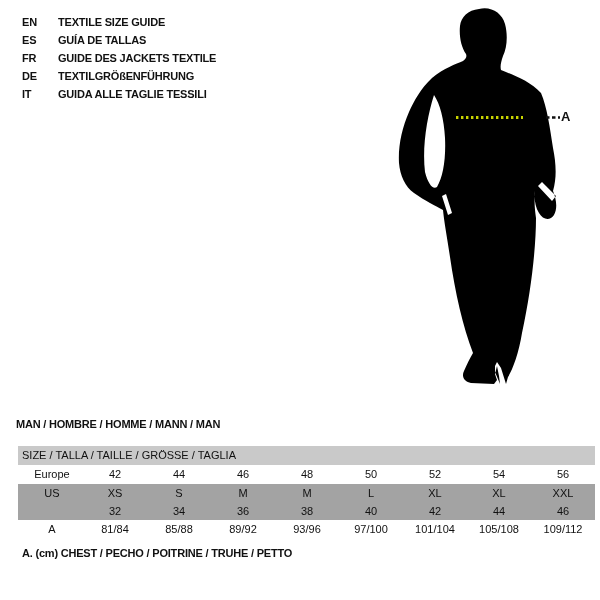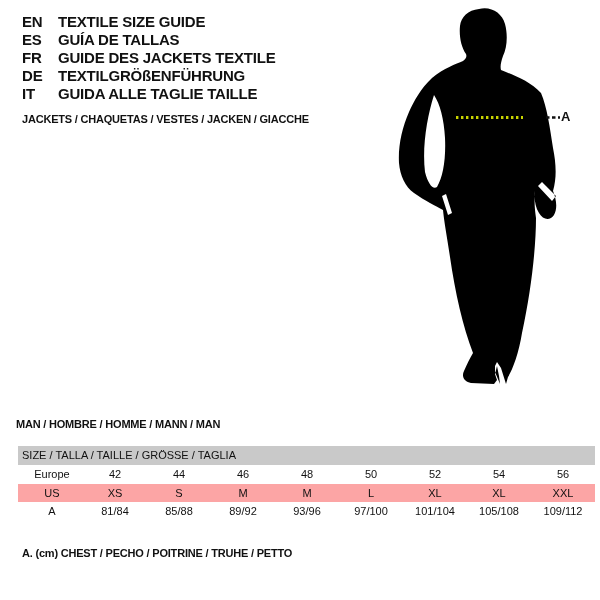--- a/index.html
+++ b/index.html
@@ -6,60 +6,59 @@
   body{
     width:600px;height:600px;background:#ffffff;
     font-family:"Liberation Sans",sans-serif;color:#111;
     position:relative;overflow:hidden;
     -webkit-font-smoothing:antialiased;
   }
   .canvas{position:absolute;inset:0;}
 
   
   .langs{position:absolute;left:22px;top:13px;margin:0;padding:0;list-style:none;}
-  .langs li{height:18px;line-height:18px;font-size:15px;font-weight:bold;letter-spacing:-0.2px;white-space:nowrap;}
+  .langs li{height:18px;line-height:18px;font-size:11px;font-weight:bold;letter-spacing:-0.2px;white-space:nowrap;}
   .langs .code{display:inline-block;width:36px;}
 
   
   .cats{position:absolute;left:22px;top:110px;font-size:11px;font-weight:bold;letter-spacing:-0.2px;}
   .cats div{height:18px;line-height:18px;white-space:nowrap;}
 
   
   .figure{position:absolute;left:0;top:0;width:600px;height:400px;}
   .figure svg{position:absolute;left:395px;top:0;width:185px;height:400px;}
   .measure-a{position:absolute;left:561px;top:109px;font-size:13px;font-weight:bold;}
 
   
   .man-title{position:absolute;left:16px;top:418px;font-size:11px;font-weight:bold;letter-spacing:-0.2px;white-space:nowrap;}
 
   
   table.sizes{position:absolute;left:18px;top:446px;width:577px;border-collapse:collapse;table-layout:fixed;font-size:11px;color:#111;}
   table.sizes td{height:17px;padding:1px;text-align:center;vertical-align:middle;line-height:1;white-space:nowrap;}
   table.sizes td.lbl{text-align:center;padding-left:4px;}
   table.sizes tr.hdr td{background:#c9c9c9;text-align:left;padding-left:4px;height:17px;}
-  table.sizes tr.alt td{background:#fca5a5;height:16px;}
+  table.sizes tr.alt td{background:#a3a3a3;height:16px;}
 
   
   .footnote{position:absolute;left:22px;top:547px;font-size:11px;font-weight:bold;letter-spacing:-0.2px;white-space:nowrap;}
 </style>
 </head>
 <body>
 
 <div class="canvas">
 
   <ul class="langs">
     <li><span class="code">EN</span><span>TEXTILE SIZE GUIDE</span></li>
     <li><span class="code">ES</span><span>GUÍA DE TALLAS</span></li>
     <li><span class="code">FR</span><span>GUIDE DES JACKETS TEXTILE</span></li>
     <li><span class="code">DE</span><span>TEXTILGRÖßENFÜHRUNG</span></li>
-    <li><span class="code">IT</span><span>GUIDA ALLE TAGLIE TAILLE</span></li>
+    <li><span class="code">IT</span><span>GUIDA ALLE TAGLIE TESSILI</span></li>
   </ul>
 
   <div class="cats">
-    <div>JACKETS / CHAQUETAS / VESTES / JACKEN / GIACCHE</div>
   </div>
 
   <div class="figure">
     <svg viewBox="395 0 185 400" aria-hidden="true">
       <path fill="#000000" fill-rule="evenodd" d="M 479,9
            C 491,6 502,13 505,24
            C 508,35 507,48 503,56
            C 501,62 500,66 501,70
            C 513,75 530,81 541,93
            C 547,107 550,128 553,148
@@ -134,20 +133,31 @@
         <td class="lbl">US</td>
         <td>XS</td>
         <td>S</td>
         <td>M</td>
         <td>M</td>
         <td>L</td>
         <td>XL</td>
         <td>XL</td>
         <td>XXL</td>
       </tr>
+      <tr class="alt">
+        <td class="lbl"></td>
+        <td>32</td>
+        <td>34</td>
+        <td>36</td>
+        <td>38</td>
+        <td>40</td>
+        <td>42</td>
+        <td>44</td>
+        <td>46</td>
+      </tr>
       <tr>
         <td class="lbl">A</td>
         <td>81/84</td>
         <td>85/88</td>
         <td>89/92</td>
         <td>93/96</td>
         <td>97/100</td>
         <td>101/104</td>
         <td>105/108</td>
         <td>109/112</td>

